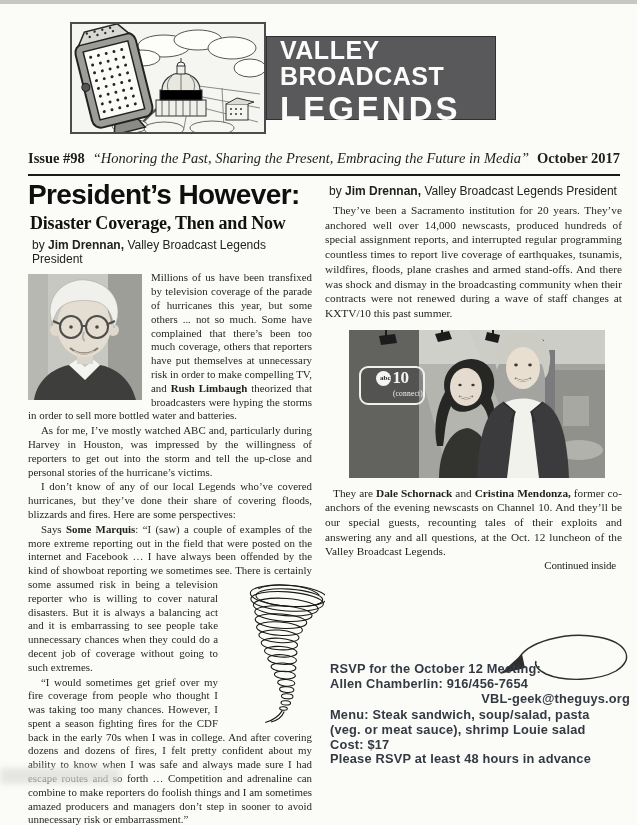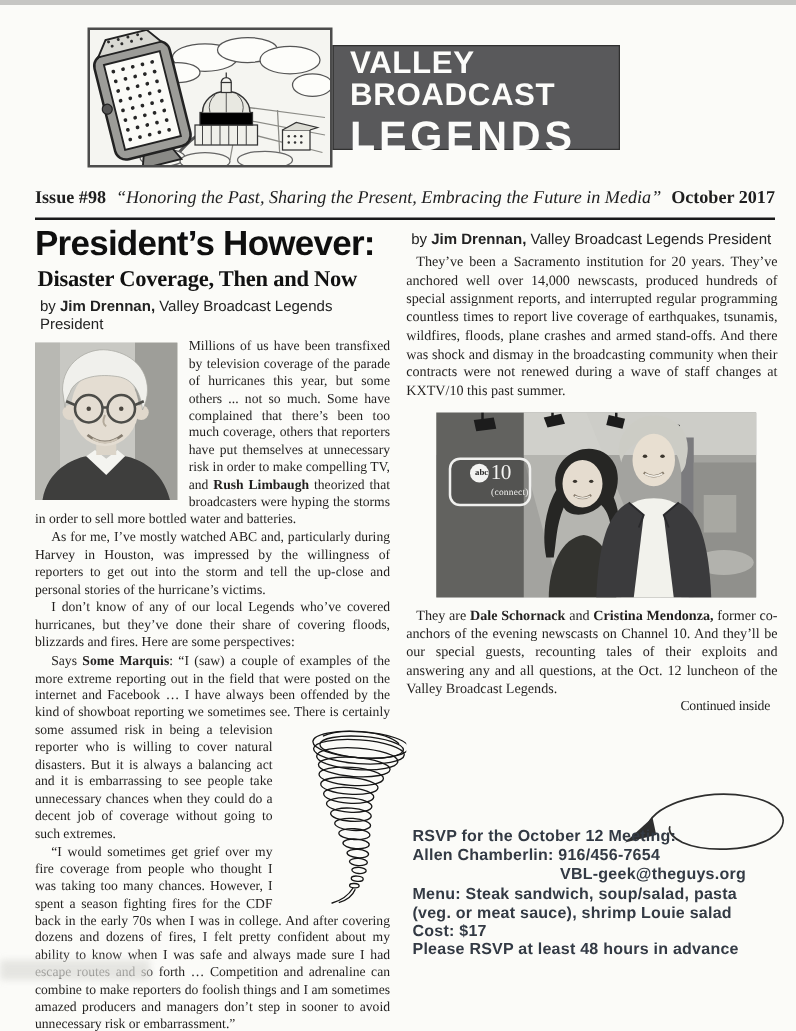--- a/index.html
+++ b/index.html
@@ -39,28 +39,28 @@
 
   .portrait{float:left;width:114px;height:126px;margin:3px 9px 2px 0;background:#cfcfca;}
   .tornado-float{float:right;width:88px;height:146px;margin:2px 0 2px 6px;}
 
   .continued{font-size:11px;text-align:right;margin:-1px 6px 0 0;color:#222;letter-spacing:-.2px;}
 
   .photo{position:relative;width:256px;height:148px;margin:9px 0 10px 24px;background:#a7a7a3;}
   .abc-badge{position:absolute;left:10px;top:36px;width:62px;border:2.5px solid #f0f0ee;border-radius:9px;color:#f4f4f2;background:rgba(30,30,30,.22);text-align:right;padding:3px 0 2px 0;}
   .abc-row{display:flex;align-items:center;justify-content:center;gap:2px;}
   .abc-circle{display:inline-block;width:15px;height:15px;border-radius:50%;background:#f4f4f2;color:#2a2a2a;font-size:7px;font-weight:bold;line-height:15px;}
-  .abc-ten{font-size:17px;font-weight:normal;letter-spacing:-.5px;}
+  .abc-ten{font-size:17px;font-weight:bold;letter-spacing:-.5px;}
   .abc-connect{font-size:7.5px;letter-spacing:.2px;margin-top:1px;}
   .caption{margin-top:2px;}
 
   
   .rsvp{position:absolute;left:330px;top:662px;width:300px;font-weight:bold;color:#333a44;font-size:12.8px;line-height:14.9px;letter-spacing:.2px;}
   .rsvp div{margin:0;}
-  .rsvp .email{padding-left:118px;}
+  .rsvp .email{padding-left:118px;text-align:right;}
   .rsvp .gap{margin-top:1px;}
   .loop-arrow{position:absolute;left:492px;top:628px;}
 </style>
 </head>
 <body>
 
 <div class="page">
   <div class="scan-strip"></div>
 
   <header class="masthead">

